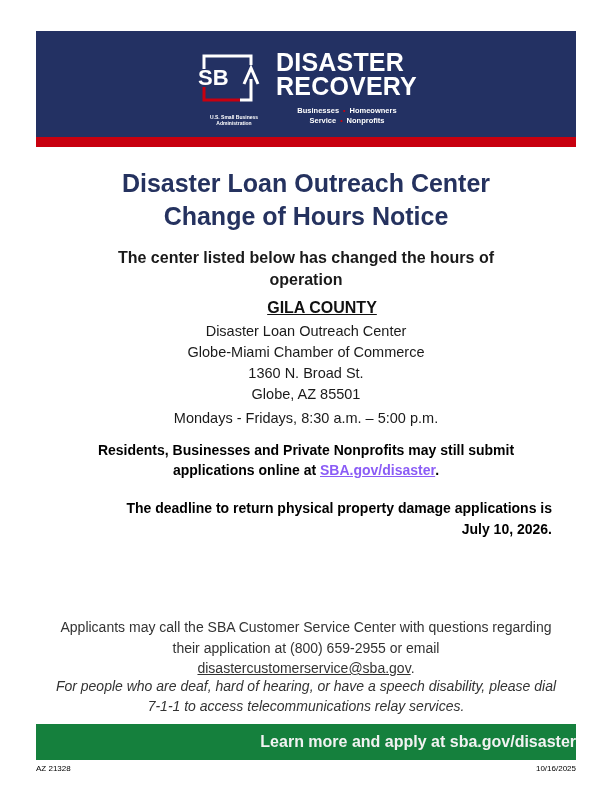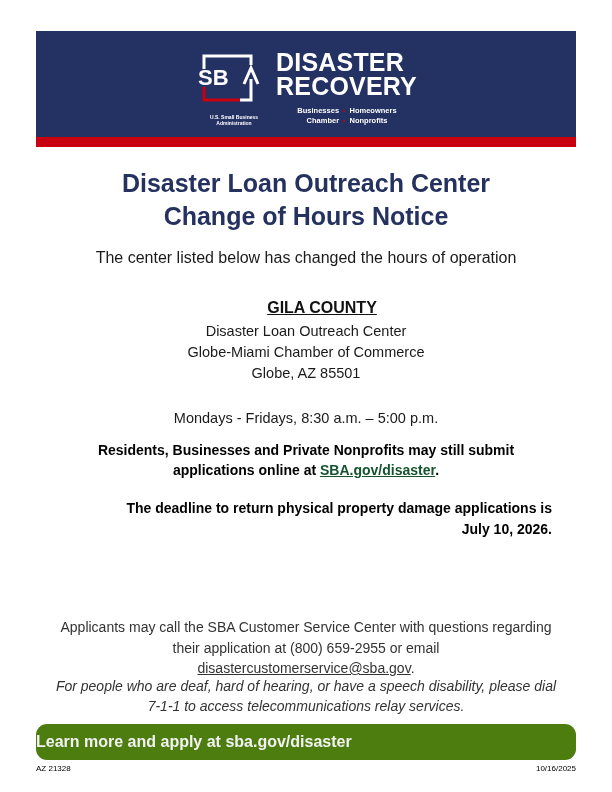--- a/index.html
+++ b/index.html
@@ -28,55 +28,55 @@
       position: absolute; left: 276px; top: 106px; width: 142px; text-align: center;
       color: #ffffff; font-weight: bold; font-size: 7.5px; line-height: 10px;
     }
     .dr-sub .dot { color: #c8000f; padding: 0 4px; font-size: 7px; }
     .title {
       position: absolute; left: 40px; top: 167px; width: 532px; text-align: center;
       color: #25325f; font-weight: bold; font-size: 25px; line-height: 33px;
     }
     .subtitle {
       position: absolute; left: 90px; top: 247px; width: 432px; text-align: center;
-      color: #1a1a1a; font-weight: normal; font-size: 16px; line-height: 22px;
+      color: #1a1a1a; font-weight: bold; font-size: 16px; line-height: 22px;
     }
     .county {
       position: absolute; left: 56px; top: 299px; width: 532px; text-align: center;
       color: #111; font-weight: bold; font-size: 16px; line-height: 18px; text-decoration: underline;
     }
     .address {
       position: absolute; left: 40px; top: 321px; width: 532px; text-align: center;
       color: #1a1a1a; font-size: 14.5px; line-height: 21px;
     }
     .hours {
       position: absolute; left: 40px; top: 408px; width: 532px; text-align: center;
       color: #1a1a1a; font-size: 14.5px; line-height: 20px;
     }
     .online {
       position: absolute; left: 80px; top: 440px; width: 452px; text-align: center;
       color: #000; font-weight: bold; font-size: 14px; line-height: 20px;
     }
-    .online a { color: #14532d; text-decoration: underline; }
+    .online a { color: #8b5cf6; text-decoration: underline; }
     .deadlines {
       position: absolute; left: 60px; top: 498px; width: 492px; text-align: right;
       color: #000; font-weight: bold; font-size: 14px; line-height: 20.5px;
     }
     .contact {
       position: absolute; left: 60px; top: 617px; width: 492px; text-align: center;
       color: #333; font-size: 14px; line-height: 20.5px;
     }
     .contact a { color: #333; text-decoration: underline; }
     .relay {
       position: absolute; left: 50px; top: 676px; width: 512px; text-align: center;
       color: #333; font-size: 14px; line-height: 20px; font-style: italic;
     }
     .footer-bar {
       position: absolute; left: 36px; top: 724px; width: 540px; height: 36px;
-      background: #4d7c0f; display: flex; align-items: center; justify-content: flex-start; border-radius: 11px;
+      background: #15803d; display: flex; align-items: center; justify-content: flex-end;
     }
     .footer-bar span {
       color: #f2f2f2; font-weight: bold; font-size: 16px;
     }
     .doc-id {
       position: absolute; left: 36px; top: 764px; font-size: 8px; color: #000;
     }
     .doc-date {
       position: absolute; right: 36px; top: 764px; font-size: 8px; color: #000;
     }
@@ -107,36 +107,37 @@
 <div class="dr-title">
   <div>DISASTER</div>
   <div>RECOVERY</div>
 </div>
 
 <div class="dr-sub">
   <div>
     <span>Businesses</span><span class="dot">•</span><span>Homeowners</span>
   </div>
   <div>
-    <span>Chamber</span><span class="dot">•</span><span>Nonprofits</span>
+    <span>Service</span><span class="dot">•</span><span>Nonprofits</span>
   </div>
 </div>
 
 <div class="title">
   <div>Disaster Loan Outreach Center</div>
   <div>Change of Hours Notice</div>
 </div>
 
 <div class="subtitle">The center listed below has changed the hours of operation</div>
 
 <div class="county">GILA COUNTY</div>
 
 <div class="address">
   <div>Disaster Loan Outreach Center</div>
   <div>Globe-Miami Chamber of Commerce</div>
+  <div>1360 N. Broad St.</div>
   <div>Globe, AZ  85501</div>
 </div>
 
 <div class="hours">Mondays - Fridays, 8:30 a.m. – 5:00 p.m.</div>
 
 <div class="online">
   <span>Residents, Businesses and Private Nonprofits may still submit applications online at </span><a>SBA.gov/disaster</a><span>.</span>
 </div>
 
 <div class="deadlines">

